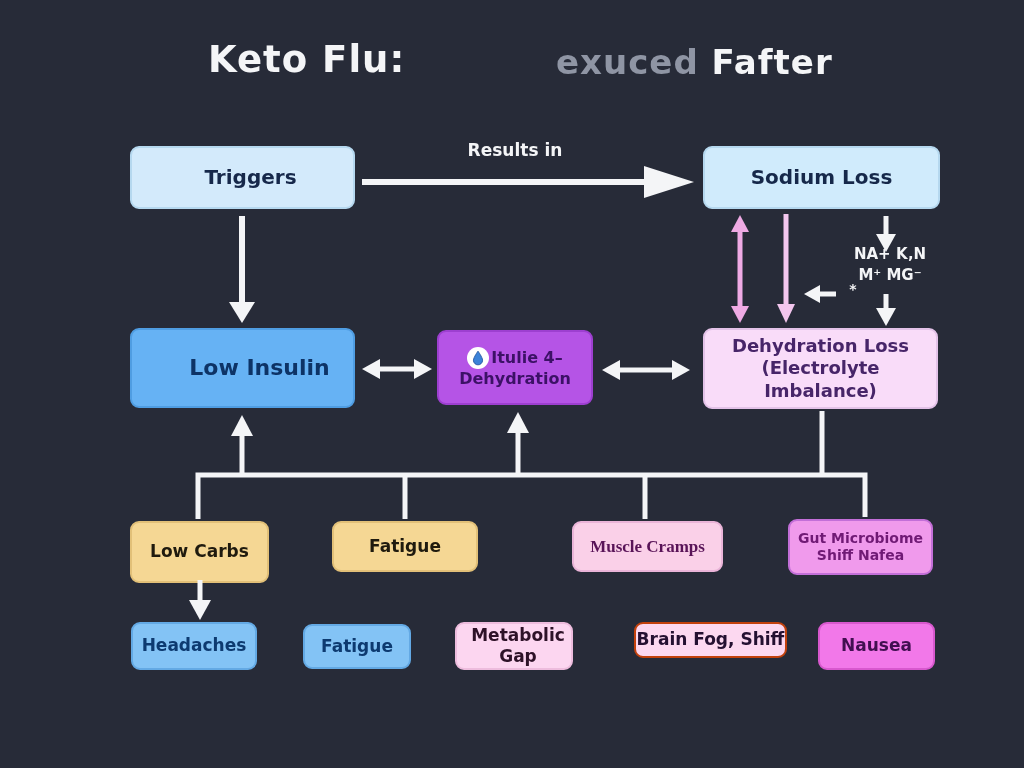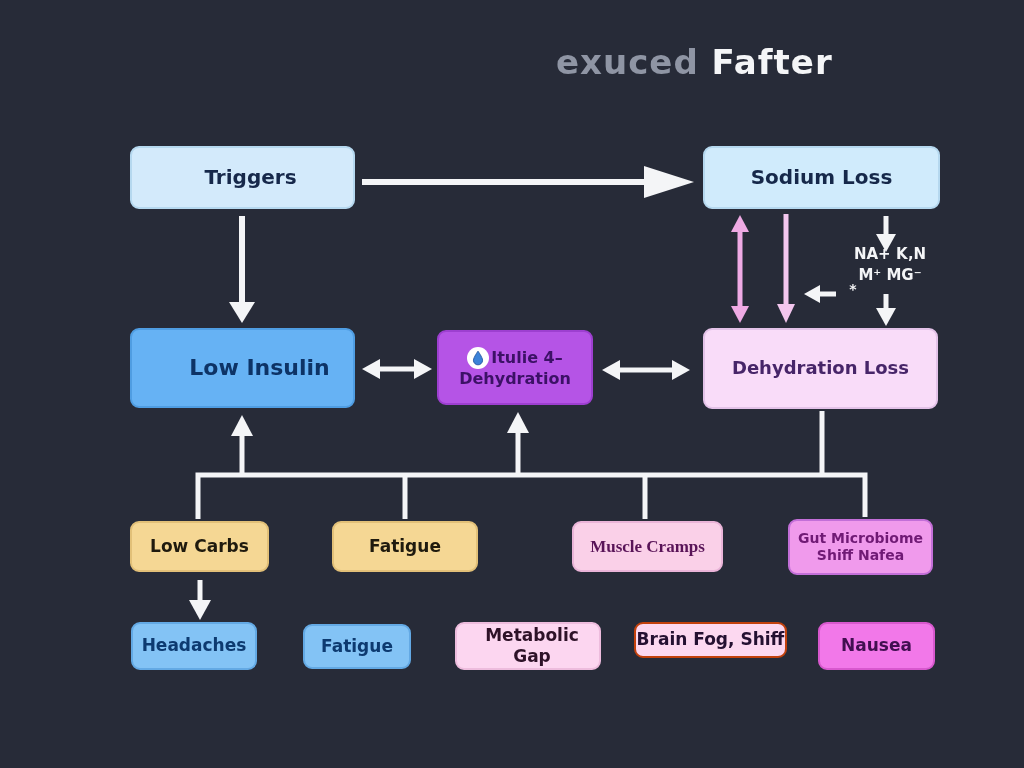--- a/index.html
+++ b/index.html
@@ -24,47 +24,48 @@
     position:absolute;display:flex;flex-direction:column;
     align-items:center;justify-content:center;
     border-radius:9px;font-weight:bold;text-align:center;
     box-sizing:border-box;line-height:1.25;
   }
   .b-triggers      {left:130px;top:146px;width:225px;height:63px;background:#d3eafb;border:2px solid #b5d8ef;color:#16284a;font-size:20px;padding-left:16px;}
   .b-sodium        {left:703px;top:146px;width:237px;height:63px;background:#d0ebfc;border:2px solid #b5d8ef;color:#16284a;font-size:20px;}
   .b-low-insulin   {left:130px;top:328px;width:225px;height:80px;background:#66b2f4;border:2px solid #4f9de2;color:#0d3366;font-size:22px;padding-left:34px;}
   .b-dehydration   {left:437px;top:330px;width:156px;height:75px;background:#b554e6;border:2px solid #9d3fd0;color:#3c1166;font-size:16px;}
   .b-electrolyte   {left:703px;top:328px;width:235px;height:81px;background:#f9dcf9;border:2px solid #e3c2e8;color:#472569;font-size:18px;}
-  .b-low-carbs     {left:130px;top:521px;width:139px;height:51px;background:#f5d794;border:2px solid #e2c078;color:#1f1a0e;font-size:17px;}
+  .b-low-carbs     {left:130px;top:521px;width:139px;height:62px;background:#f5d794;border:2px solid #e2c078;color:#1f1a0e;font-size:17px;}
   .b-fatigue-mid   {left:332px;top:521px;width:146px;height:51px;background:#f5d794;border:2px solid #e2c078;color:#1f1a0e;font-size:17px;}
   .b-muscle-cramps {left:572px;top:521px;width:151px;height:51px;background:#fad0e8;border:2px solid #eab4d8;color:#591458;font-size:17px;font-family:Liberation Serif, serif;}
   .b-gut           {left:788px;top:519px;width:145px;height:56px;background:#f09aec;border:2px solid #c36fd8;color:#701a75;font-size:14px;}
   .b-headaches     {left:131px;top:622px;width:126px;height:48px;background:#83c3f5;border:2px solid #63a9e4;color:#0d3a70;font-size:17px;}
   .b-fatigue-bot   {left:303px;top:624px;width:108px;height:45px;background:#83c3f5;border:2px solid #63a9e4;color:#0d3a70;font-size:17px;}
-  .b-metabolic     {left:455px;top:622px;width:146px;height:48px;background:#fcd6f0;border:2px solid #edbcdd;color:#2e1228;font-size:17px;padding-left:8px;}
+  .b-metabolic     {left:455px;top:622px;width:118px;height:48px;background:#fcd6f0;border:2px solid #edbcdd;color:#2e1228;font-size:17px;padding-left:8px;}
   .b-brain-fog     {left:634px;top:622px;width:153px;height:36px;background:#fcd8f0;border:2px solid #c2410c;color:#241031;font-size:17px;}
   .b-nausea        {left:818px;top:622px;width:117px;height:48px;background:#f278e9;border:2px solid #d858ce;color:#410f50;font-size:17px;}
   .dehy-line1{display:flex;align-items:center;gap:2px;}
   .drop-circle{
     width:22px;height:22px;border-radius:50%;background:#ffffff;
     display:inline-flex;align-items:center;justify-content:center;flex:0 0 auto;
   }
   .annot{
     position:absolute;color:#f4f5f7;font-weight:bold;text-align:center;
   }
   .annot-results{left:430px;top:140px;width:170px;font-size:17px;}
   .annot-ions{left:838px;top:244px;width:104px;font-size:15px;line-height:1.4;}
   .annot-ast{left:843px;top:281px;width:20px;font-size:14px;}
   svg.overlay{position:absolute;left:0;top:0;pointer-events:none;}
 </style>
 </head>
 <body>
 
 <div class="canvas">
 
+  <div class="title-main">Keto Flu:</div>
   <div class="title-sub">
     <span class="gray">exuced</span>
     <span class="white">Fafter</span>
   </div>
 
   <div class="box b-triggers">
     <span>Triggers</span>
   </div>
 
   <div class="box b-sodium">
@@ -82,20 +83,21 @@
           <path d="M12 2 C12 2 4 13 4 18 a8 8 0 0 0 16 0 C20 13 12 2 12 2 Z" fill="#3b82d8" stroke="#1d4f9e" stroke-width="1.5"></path>
         </svg>
       </span>
       <span>Itulie 4–</span>
     </span>
     <span>Dehydration</span>
   </div>
 
   <div class="box b-electrolyte">
     <span>Dehydration Loss</span>
+    <span>(Electrolyte Imbalance)</span>
   </div>
 
   <div class="box b-low-carbs">
     <span>Low Carbs</span>
   </div>
 
   <div class="box b-fatigue-mid">
     <span>Fatigue</span>
   </div>
 
@@ -121,20 +123,21 @@
   </div>
 
   <div class="box b-brain-fog">
     <span>Brain Fog, Shiff</span>
   </div>
 
   <div class="box b-nausea">
     <span>Nausea</span>
   </div>
 
+  <div class="annot annot-results">Results in</div>
   <div class="annot annot-ions">
     <div>NA+ K‚N</div>
     <div>M⁺ MG⁻</div>
   </div>
   <div class="annot annot-ast">*</div>
 
   <svg class="overlay" width="1024" height="768" viewBox="0 0 1024 768">
 
     <g>
       <line x1="362" y1="182" x2="646" y2="182" stroke="#f4f5f7" stroke-width="6"></line>

